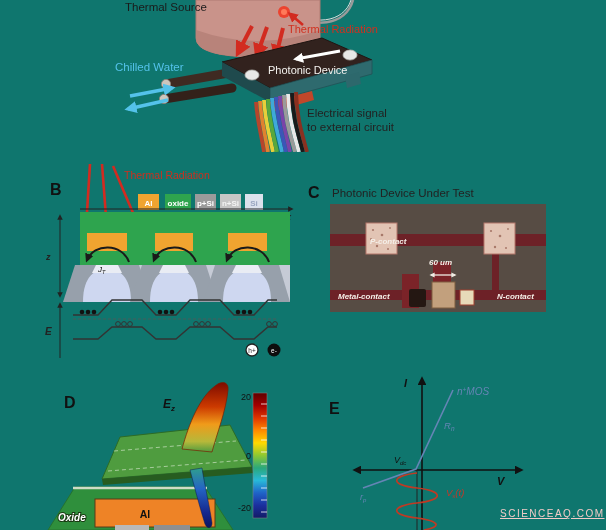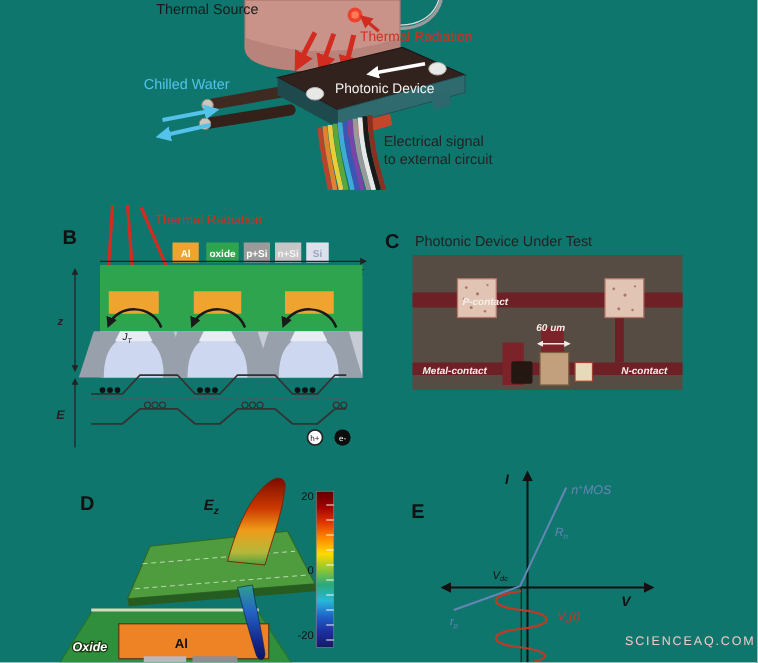--- a/index.html
+++ b/index.html
@@ -1,20 +1,20 @@
 <!DOCTYPE html>
 <html><head>
 <meta charset="utf-8">
 <style>
   html,body{margin:0;padding:0;background:#fff;}
   #fig{position:relative;width:606px;height:530px;background:#0f766e;overflow:hidden;
        font-family:"Liberation Sans","DejaVu Sans",sans-serif;}
   .panel{position:absolute;}
   #wm{position:absolute;left:500px;top:508px;font-size:10px;letter-spacing:1.5px;
-      color:#f0cbc7;font-family:"Liberation Sans",sans-serif;}
+      color:#f0cbc7;font-family:"Liberation Sans",sans-serif;text-decoration:underline;}
   svg text{font-family:"Liberation Sans","DejaVu Sans",sans-serif;}
 </style>
 </head>
 <body>
 
 <div id="fig">
 
   <svg class="panel" style="left:0;top:0" width="606" height="152" viewBox="0 0 606 152">
     <defs>
       <marker id="aRed" viewBox="0 0 10 10" refX="7" refY="5" markerWidth="4" markerHeight="4" orient="auto-start-reverse">

